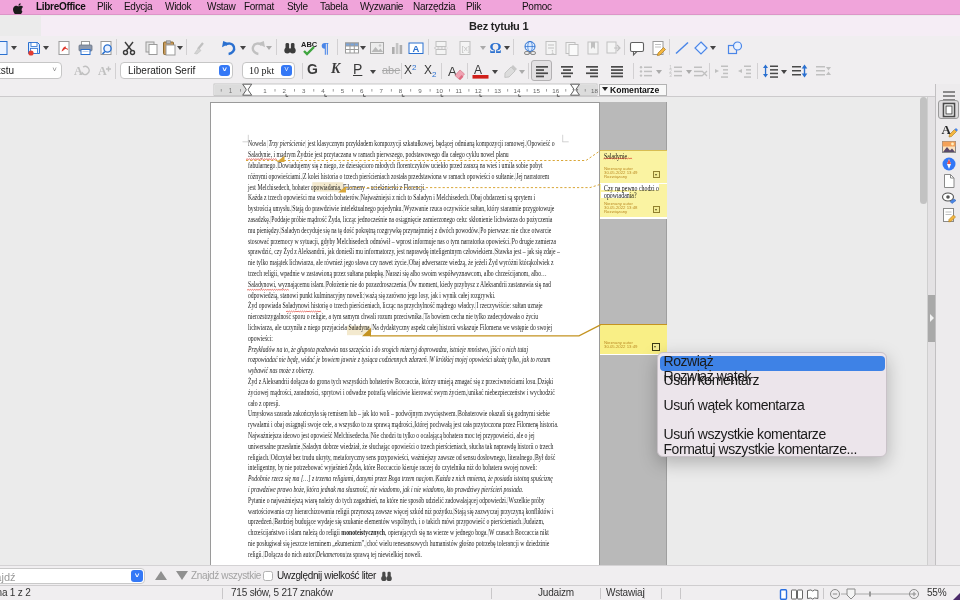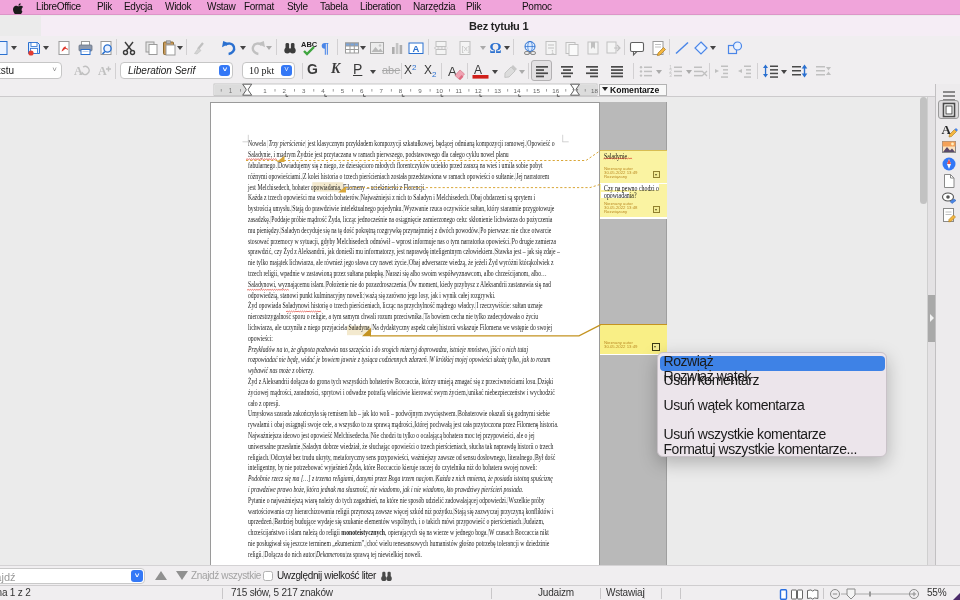--- a/index.html
+++ b/index.html
@@ -2,21 +2,21 @@
 <html><head>
 <meta charset="utf-8">
 <style>
 html,body{margin:0;padding:0;}
 #app{position:relative;width:960px;height:600px;overflow:hidden;background:#ebebeb;font-family:"Liberation Sans",sans-serif;}
 #app *{box-sizing:border-box;}
 .abs{position:absolute;}
 
 .menubar{position:absolute;left:0;top:0;width:960px;height:15px;background:#f0a4da;border-bottom:1px solid #dc95c8;}
 .menubar span{position:absolute;top:1px;font-size:10px;letter-spacing:-0.3px;color:#111;white-space:nowrap;}
-.menubar .b{font-weight:normal;}
+.menubar .b{font-weight:bold;}
 
 .titlebar{position:absolute;left:0;top:16px;width:960px;height:20px;background:#f5edf5;margin-left:41px;}
 .titlebar span{position:absolute;left:428px;top:4px;font-size:11px;letter-spacing:-0.2px;font-weight:bold;color:#222;}
 
 .tb1{position:absolute;left:0;top:36px;width:960px;height:23px;background:#f0eef0;}
 .tb2{position:absolute;left:0;top:59px;width:960px;height:24px;background:#f0eef0;}
 .tb1 svg,.tb2 svg{position:absolute;top:3px;}
 .sep{position:absolute;top:3px;width:1px;height:16px;background:#d2d0d2;}
 .dd{position:absolute;width:0;height:0;border-left:3.5px solid transparent;border-right:3.5px solid transparent;border-top:4px solid #444;}
 .ddg{border-top-color:#aaa;}
@@ -64,21 +64,21 @@
         <path fill="#1a1a1a" d="M11.8,1.1c-0.9,0.1-1.9,0.6-2.5,1.4C8.8,3.1,8.4,4,8.6,4.9c1,0,2-0.5,2.5-1.2C11.7,3,12,2.1,11.8,1.1z M14.6,14c-0.4,1-0.6,1.4-1.1,2.2c-0.7,1.1-1.7,2.5-3,2.5c-1.1,0-1.4-0.7-2.9-0.7s-1.9,0.7-2.9,0.7c-1.2,0-2.2-1.2-3-2.4C-0.3,13.4-0.5,9.4,1,7.3C2,5.8,3.5,5,4.9,5c1.5,0,2.4,0.8,3.6,0.8c1.2,0,1.9-0.8,3.6-0.8c1.3,0,2.6,0.7,3.6,1.9C12.5,8.7,13,13,14.6,14z"></path>
       </svg>
     <span class="b" style="left:36px;">LibreOffice</span>
     <span style="left:97px;">Plik</span>
     <span style="left:124px;">Edycja</span>
     <span style="left:165px;">Widok</span>
     <span style="left:207px;">Wstaw</span>
     <span style="left:244px;">Format</span>
     <span style="left:287px;">Style</span>
     <span style="left:320px;">Tabela</span>
-    <span style="left:360px;">Liberation</span>
+    <span style="left:360px;">Wyzwanie</span>
     <span style="left:413px;">Narzędzia</span>
     <span style="left:466px;">Plik</span>
     <span style="left:508px;padding-left:14px;">Pomoc</span>
   </div>
   <div class="titlebar">
       <span>Bez tytułu 1</span>
     </div>
   <div class="tb1">
       <svg style="left:-7px;top:3px;" width="18" height="18" viewBox="0 0 18 18">
         <rect x="4" y="2.5" width="10" height="13" fill="#eaf2ff" stroke="#2a70d0"></rect>
@@ -250,21 +250,21 @@
       <svg style="left:72px;top:3px;" width="18" height="18" viewBox="0 0 18 18">
         <text x="2" y="13" font-family="Liberation Serif" font-size="12" fill="#c0c0c0" font-weight="bold">A</text>
         <path d="M11,5 a4,4 0 1 1 -1,6" fill="none" stroke="#c0c0c0" stroke-width="1.3"></path>
         <path d="M9,12.5 l2.8,-1 l-2,-2.2z" fill="#c0c0c0"></path>
       </svg>
       <svg style="left:96px;top:3px;" width="18" height="18" viewBox="0 0 18 18">
         <text x="2" y="13" font-family="Liberation Serif" font-size="12" fill="#c0c0c0" font-weight="bold">A</text>
         <path d="M10,7 h5 m-2.5,-2.5 v5" stroke="#c0c0c0" stroke-width="1.4" fill="none"></path>
       </svg>
       <i class="sep" style="left:115px;top:4px;"></i>
-      <div class="combo" style="left:120px;top:3px;width:113px;height:17px;font-style:italic;">
+      <div class="combo" style="left:120px;top:3px;width:113px;height:17px;">
         <span style="position:absolute;left:7px;top:2px;">Liberation Serif</span>
         <span class="cv">˅</span>
       </div>
       <div class="combo" style="left:242px;top:3px;width:53px;height:17px;font-family:Liberation Serif, serif;">
         <span style="position:absolute;left:6px;top:2px;">10 pkt</span>
         <span class="cv">˅</span>
       </div>
       <i class="sep" style="left:302px;top:4px;"></i>
       <span style="position:absolute;left:307px;top:2px;font-size:14px;font-weight:bold;color:#3a3a3a;">G</span>
       <span style="position:absolute;left:331px;top:2px;font-size:14px;font-weight:bold;font-style:italic;color:#3a3a3a;font-family:&quot;Liberation Serif&quot;,serif;">K</span>

